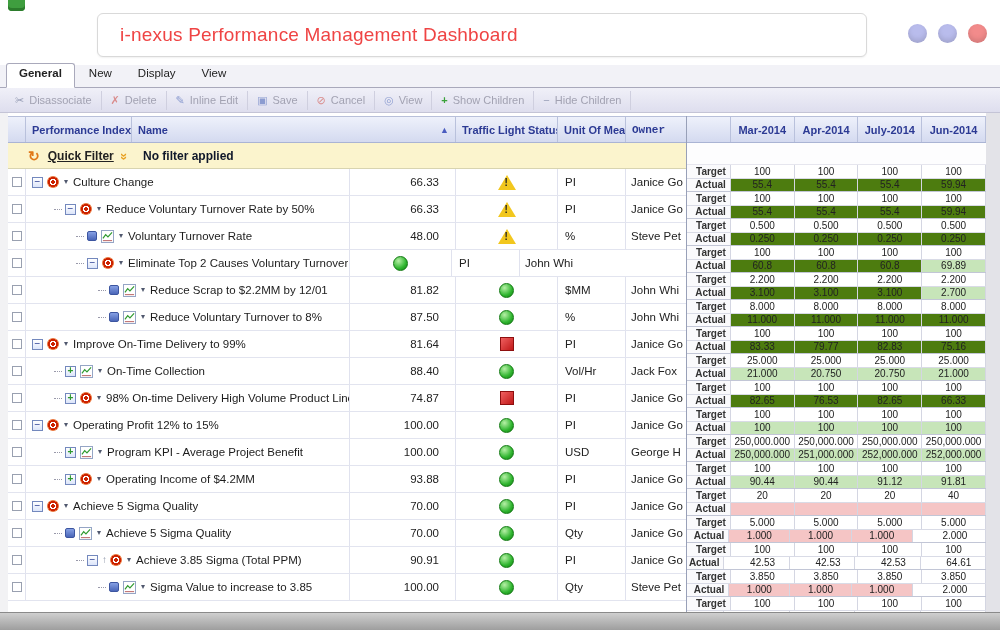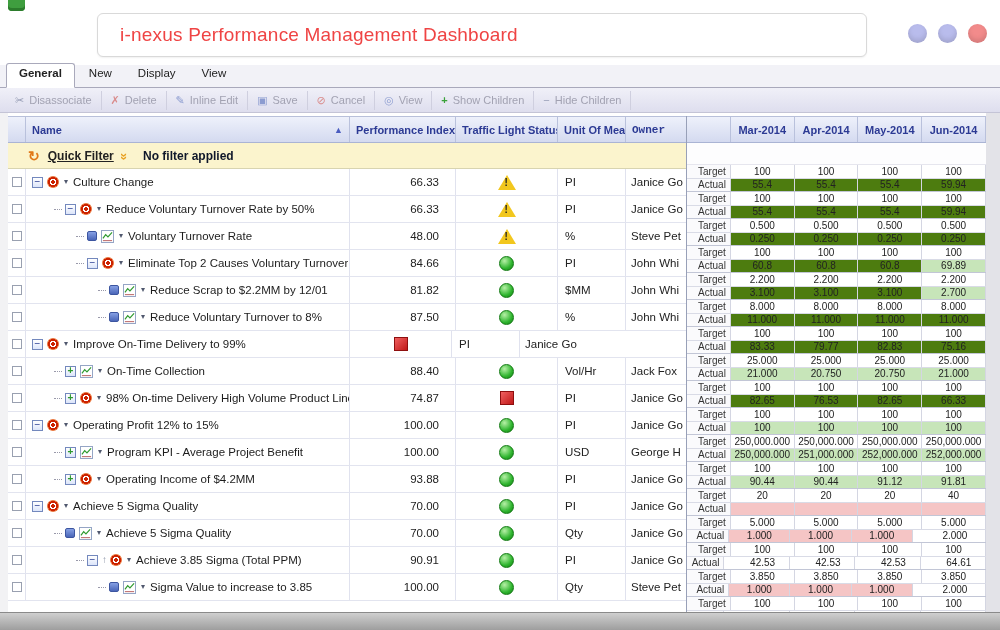--- a/index.html
+++ b/index.html
@@ -90,21 +90,21 @@
   .tl-warn{width:0;height:0;border-left:9px solid transparent;border-right:9px solid transparent;border-bottom:15px solid #f2c71e;position:relative;}
   .tl-warn::after{content:"!";position:absolute;left:-2px;top:2px;font-size:10px;font-weight:bold;color:#222;}
 
   
   .rp-h{height:27px;display:flex;background:linear-gradient(#eef1fb,#d4daf0);border-bottom:1px solid #aab4d4;border-top:1px solid #b8c0da;}
   .rp-lblh{width:44px;border-right:1px solid #b9c1dc;}
   .mh{width:64px;font-size:11px;font-weight:bold;color:#2c3a94;display:flex;align-items:center;justify-content:center;border-right:1px solid #b9c1dc;white-space:nowrap;}
   .rp-gap{height:22px;background:#fdfdfe;border-bottom:1px solid #e6e6ee;}
   .prow{height:13.5px;display:flex;border-bottom:1px solid #d9dbe6;font-size:10px;}
   .prow.actual{border-bottom:1px solid #c2c6d6;}
-  .plbl{width:44px;display:flex;align-items:center;justify-content:flex-end;padding-right:4px;font-weight:normal;color:#333;border-right:1px solid #d4d6e2;background:#fafafc;font-size:10px;}
+  .plbl{width:44px;display:flex;align-items:center;justify-content:flex-end;padding-right:4px;font-weight:bold;color:#333;border-right:1px solid #d4d6e2;background:#fafafc;font-size:10px;}
   .pcell{width:64px;display:flex;align-items:center;justify-content:center;border-right:1px solid #d4d6e2;color:#222;background:#fff;overflow:hidden;white-space:nowrap;}
   .c-y{background:#4d7c0f;}
   .c-g{background:#c7e5b9;}
   .c-p{background:#f5c5c5;}
   .c-w{background:#ffffff;margin-left:12px;}
 </style>
 </head>
 <body>
 
 <div class="screen">
@@ -182,25 +182,25 @@
   </div>
 
   <div class="leftstrip"></div>
   <div class="rightstrip"></div>
 
   <div class="grid">
 
     <div class="left">
       <div class="hrow">
         <div class="hcell hc-cb"></div>
+        <div class="hcell hc-perf">Performance Index</div>
         <div class="hcell hc-name">
           <span>Name</span>
           <span class="sort">▲</span>
         </div>
-        <div class="hcell hc-perf">Performance Index</div>
         <div class="hcell hc-light">Traffic Light Status</div>
         <div class="hcell hc-unit">Unit Of Mea</div>
         <div class="hcell hc-owner">Owner</div>
       </div>
 
       <div class="qf">
         <span class="ref">↻</span>
         <span class="qlabel">Quick Filter</span>
         <span class="dchev">»</span>
         <span class="qstatus">No filter applied</span>
@@ -286,21 +286,20 @@
             <span class="dash"></span>
             <span class="exp exp-minus"></span>
 
             <span class="nodeicon icon-objective">
               <span class="bullseye"></span>
 
             </span>
             <span class="chev">▾</span>
             <span class="lbl">Eliminate Top 2 Causes Voluntary Turnover</span>
           </div>
-          <div class="c-perf">84.66</div>
           <div class="c-light">
             <span class="tl tl-green"></span>
           </div>
           <div class="c-unit">PI</div>
           <div class="c-owner">John Whi</div>
         </div>
 
         <div class="trow">
           <div class="c-cb">
             <span class="cb"></span>
@@ -361,20 +360,21 @@
 
             <span class="exp exp-minus"></span>
 
             <span class="nodeicon icon-objective">
               <span class="bullseye"></span>
 
             </span>
             <span class="chev">▾</span>
             <span class="lbl">Improve On-Time Delivery to 99%</span>
           </div>
+          <div class="c-perf">81.64</div>
           <div class="c-light">
             <span class="tl tl-red"></span>
           </div>
           <div class="c-unit">PI</div>
           <div class="c-owner">Janice Go</div>
         </div>
 
         <div class="trow">
           <div class="c-cb">
             <span class="cb"></span>
@@ -597,21 +597,21 @@
     </div>
 
     <div class="rp">
       <div class="rp-h">
         <div class="rp-lblh"></div>
 
           <div class="mh">Mar-2014</div>
 
           <div class="mh">Apr-2014</div>
 
-          <div class="mh">May-2014</div>
+          <div class="mh">July-2014</div>
 
           <div class="mh">Jun-2014</div>
 
       </div>
       <div class="rp-gap"></div>
 
         <div class="pair">
           <div class="prow target">
             <span class="plbl">Target</span>
             <span class="pcell">100</span>

